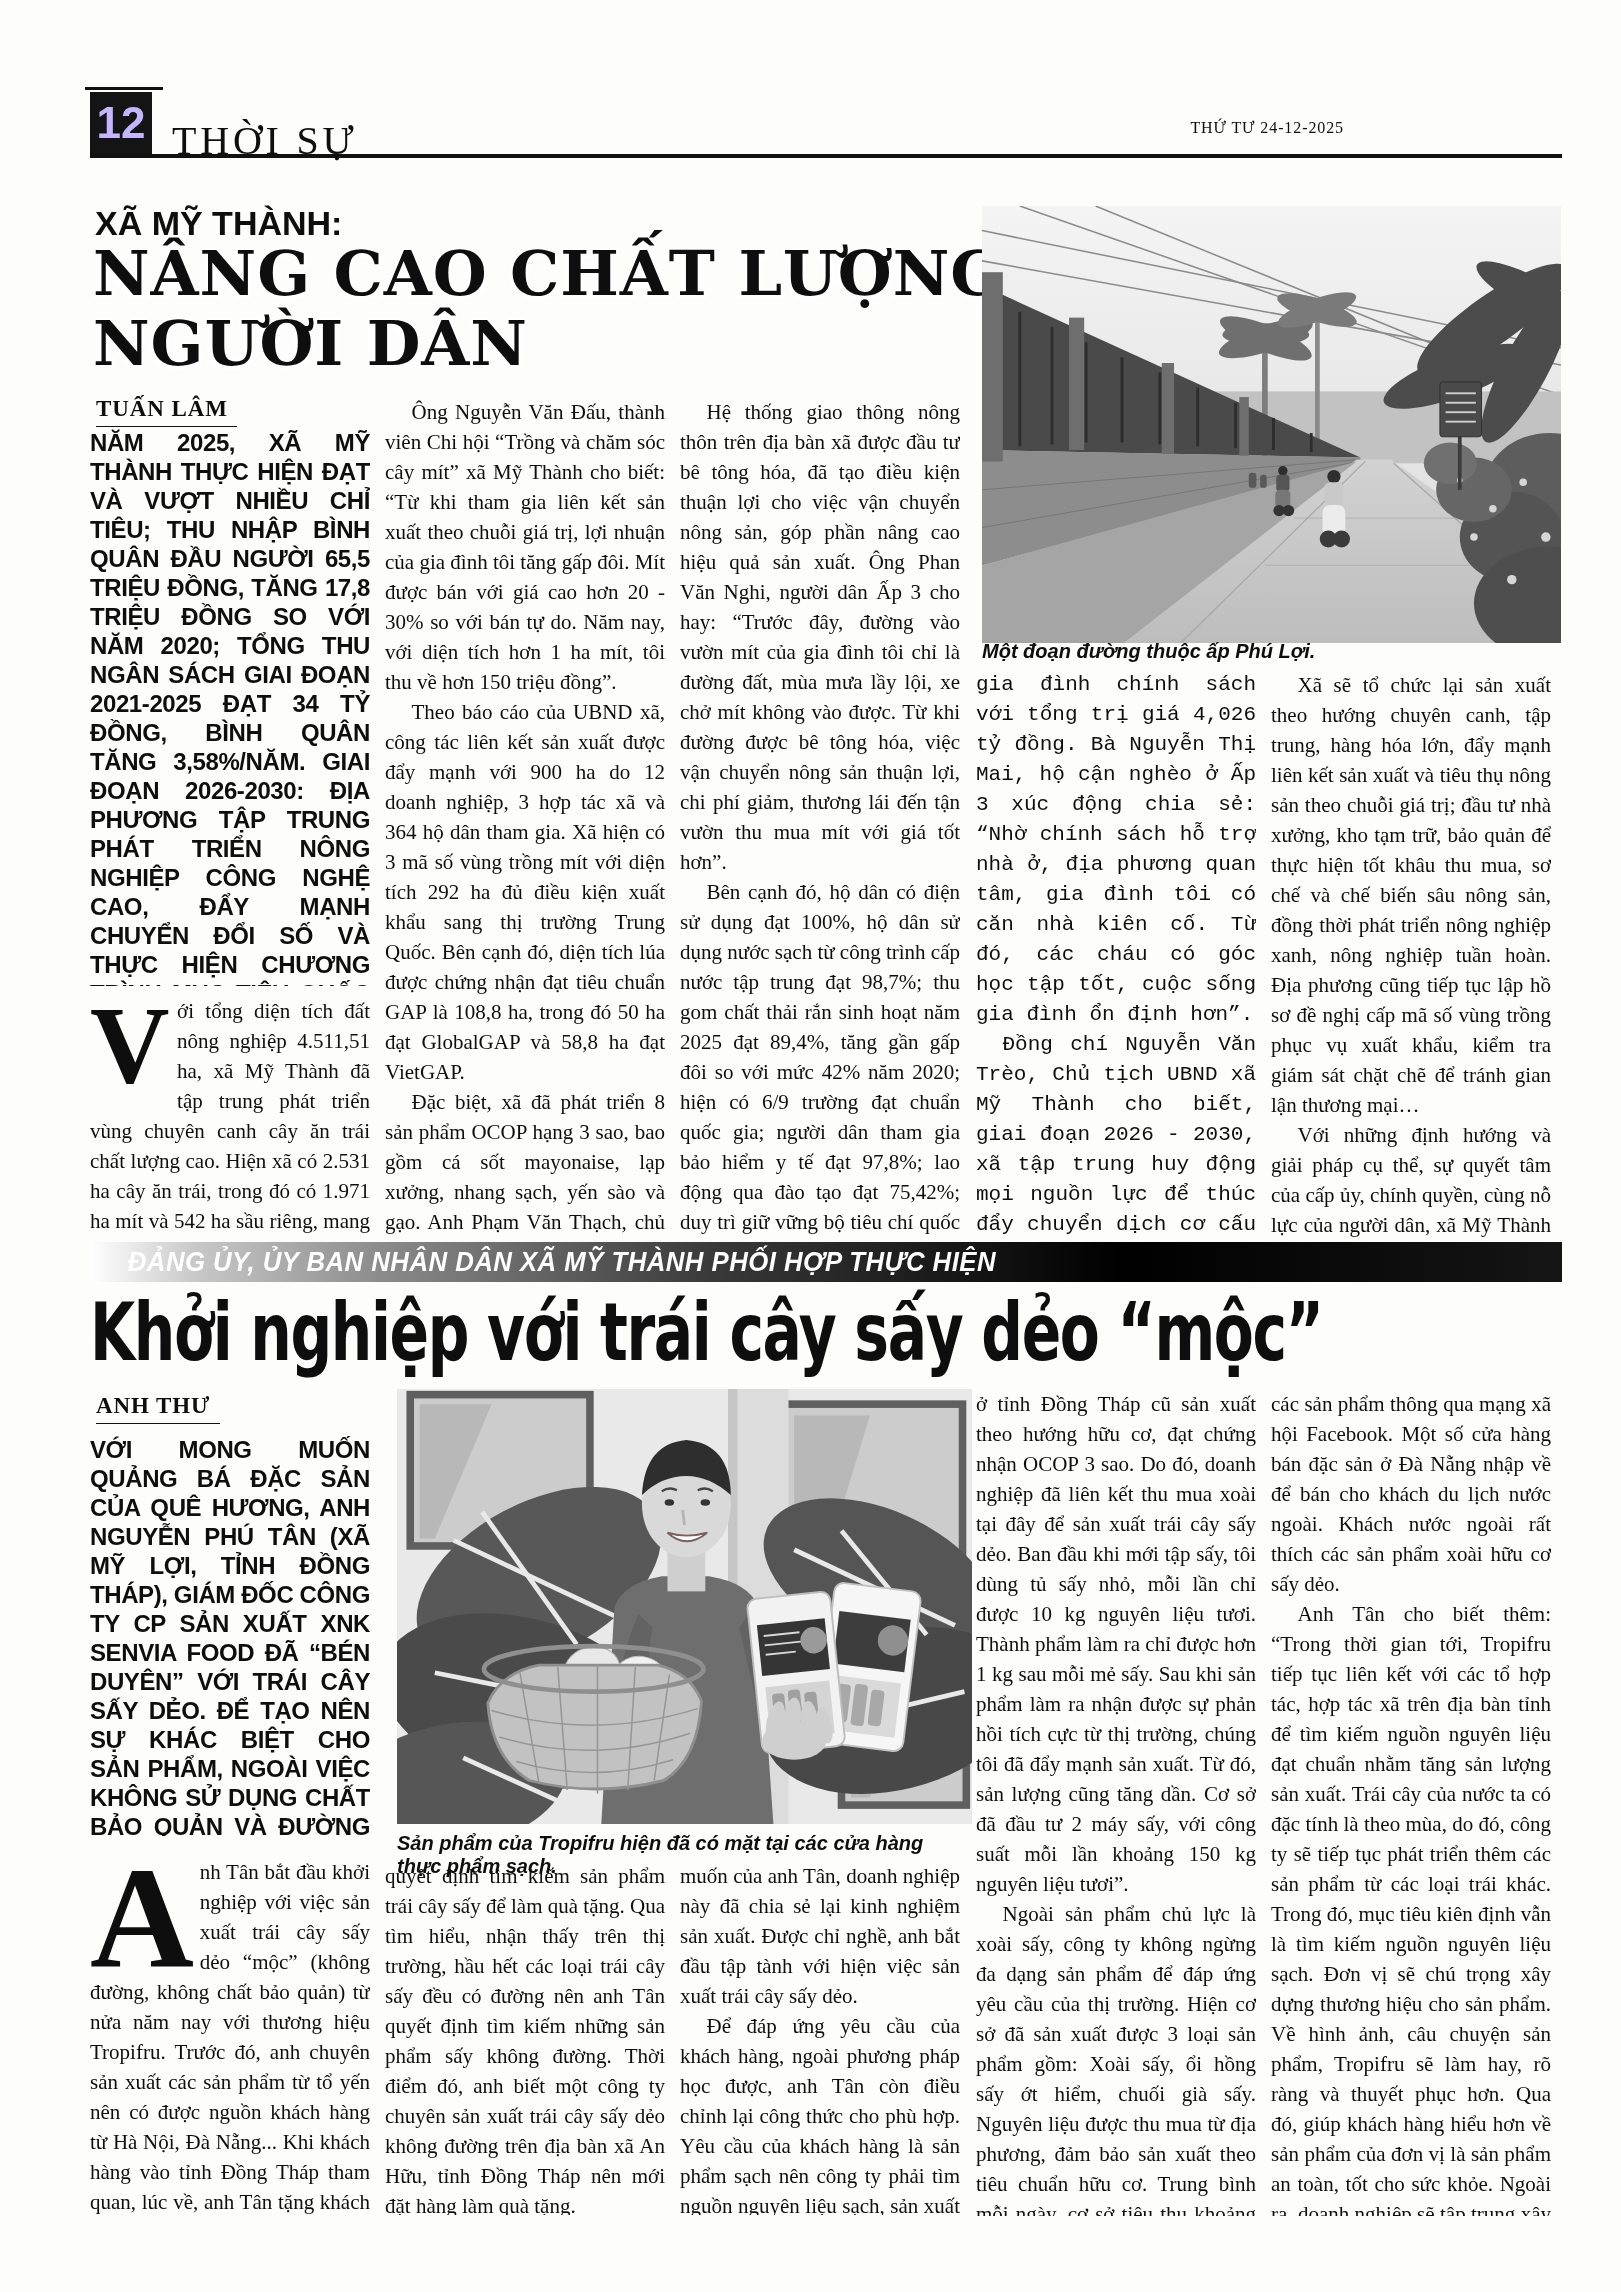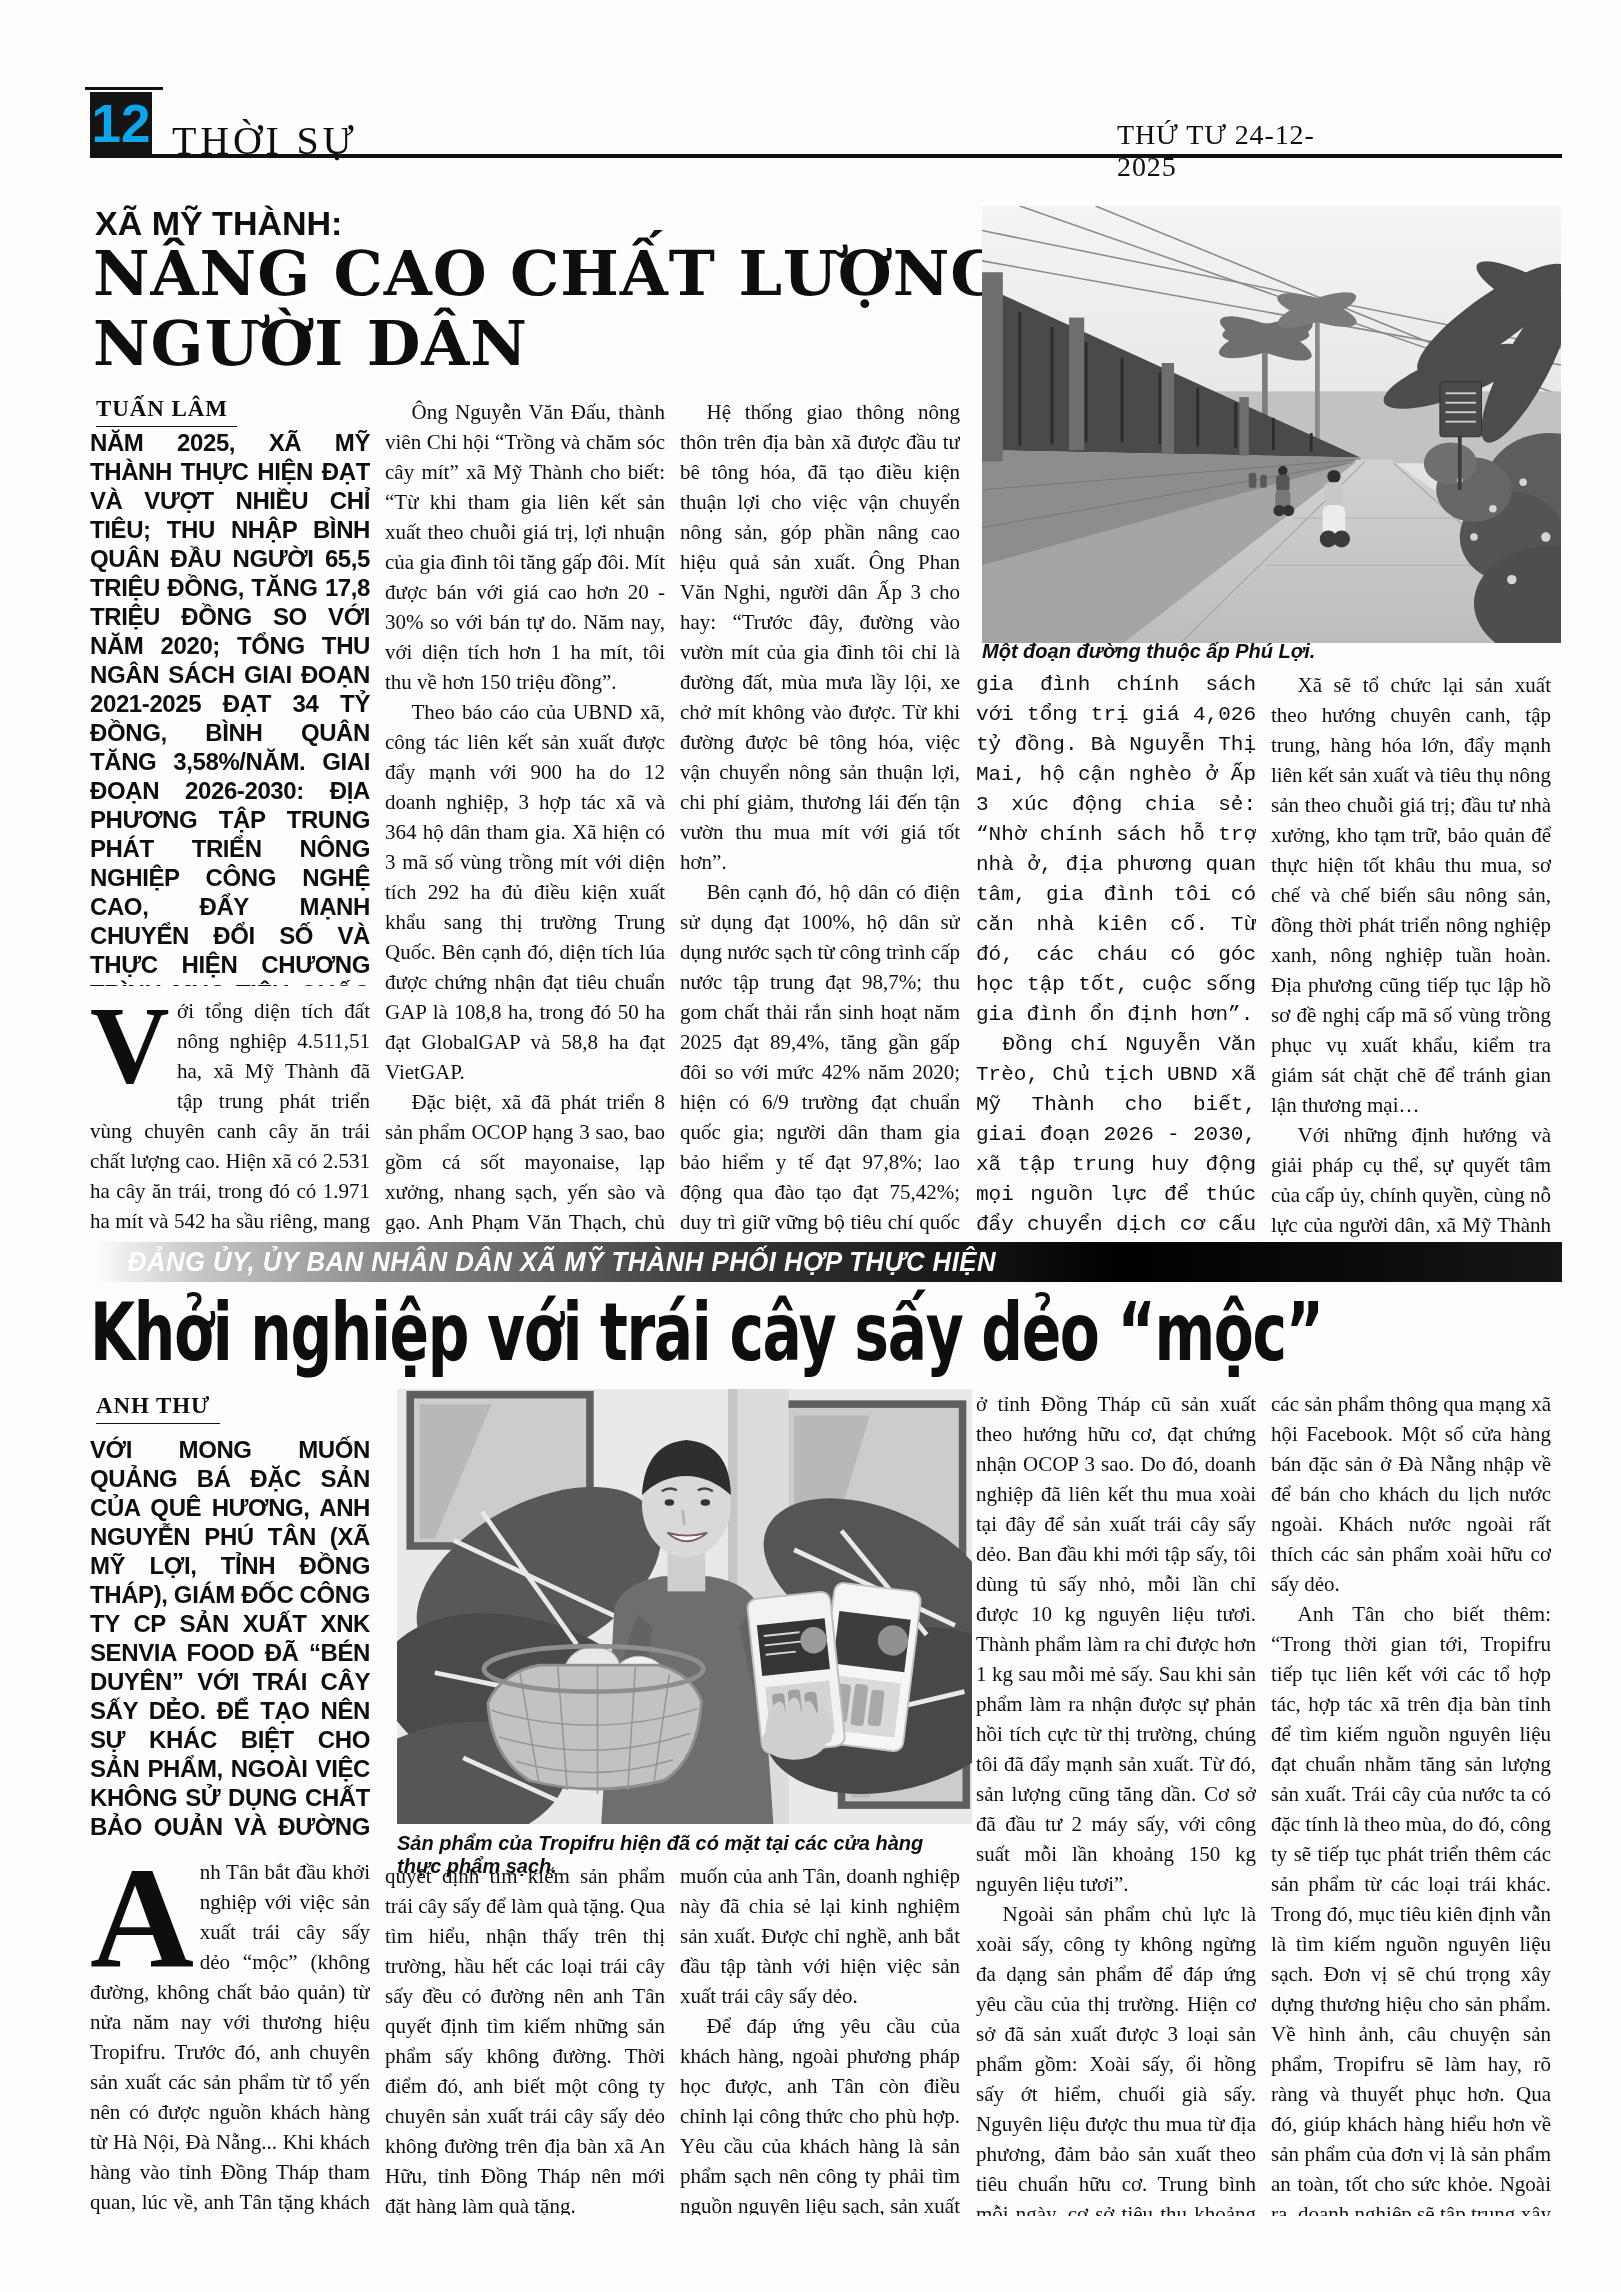--- a/index.html
+++ b/index.html
@@ -2,25 +2,25 @@
 <html style="font-size:15px"><head>
 <meta charset="utf-8">
 <style>
   html,body{margin:0;padding:0;background:#888;}
   #page{position:relative;width:1621px;height:2292px;background:#fdfdfc;overflow:hidden;
         font-family:"Liberation Serif",serif;color:#0e0e0e;}
   .abs{position:absolute;}
 
   
   #hdr-capline{left:85px;top:87px;width:78px;height:2.8px;background:#111;}
-  #hdr-box{left:90px;top:92px;width:62px;height:62px;background:#141414;color:#0ea5e9;
-           font-family:"Liberation Sans",sans-serif;font-weight:bold;font-size:53px;
+  #hdr-box{left:90px;top:92px;width:62px;height:62px;background:#141414;color:#c4b5fd;
+           font-family:"Liberation Sans",sans-serif;font-weight:bold;font-size:44px;
            display:flex;align-items:center;justify-content:center;}
   #hdr-section{left:172px;top:104px;font-size:40px;letter-spacing:3.8px;font-family:"Liberation Serif",serif;margin-top:13px;}
-  #hdr-date{left:1117px;top:119px;width:227px;font-size:28px;letter-spacing:0.9px;text-align:left;}
+  #hdr-date{left:1117px;top:119px;width:227px;font-size:16px;letter-spacing:0.9px;text-align:right;}
   #hdr-logo{left:1351px;top:98px;font-family:"DejaVu Serif",serif;font-style:italic;font-weight:bold;
             font-size:49px;letter-spacing:-1.9px;text-shadow:1.9px 1.9px 0 #bdbdbd;}
   #hdr-rule{left:90px;top:154px;width:1472px;height:3.8px;background:#111;}
 
   
   #a1-kicker{left:95px;top:204px;font-family:"Liberation Sans",sans-serif;font-weight:bold;font-size:34px;}
   .a1-title{font-family:"DejaVu Serif",serif;font-weight:bold;font-size:62px;letter-spacing:0.9px;
             white-space:nowrap;
             text-shadow:1.9px 0 0 #fff,-1.9px 0 0 #fff,0 1.9px 0 #fff,0 -1.9px 0 #fff,2.8px 2.8px 0 #fff,-2.8px 2.8px 0 #fff;}
   #a1-title1{left:93px;top:237px;}

